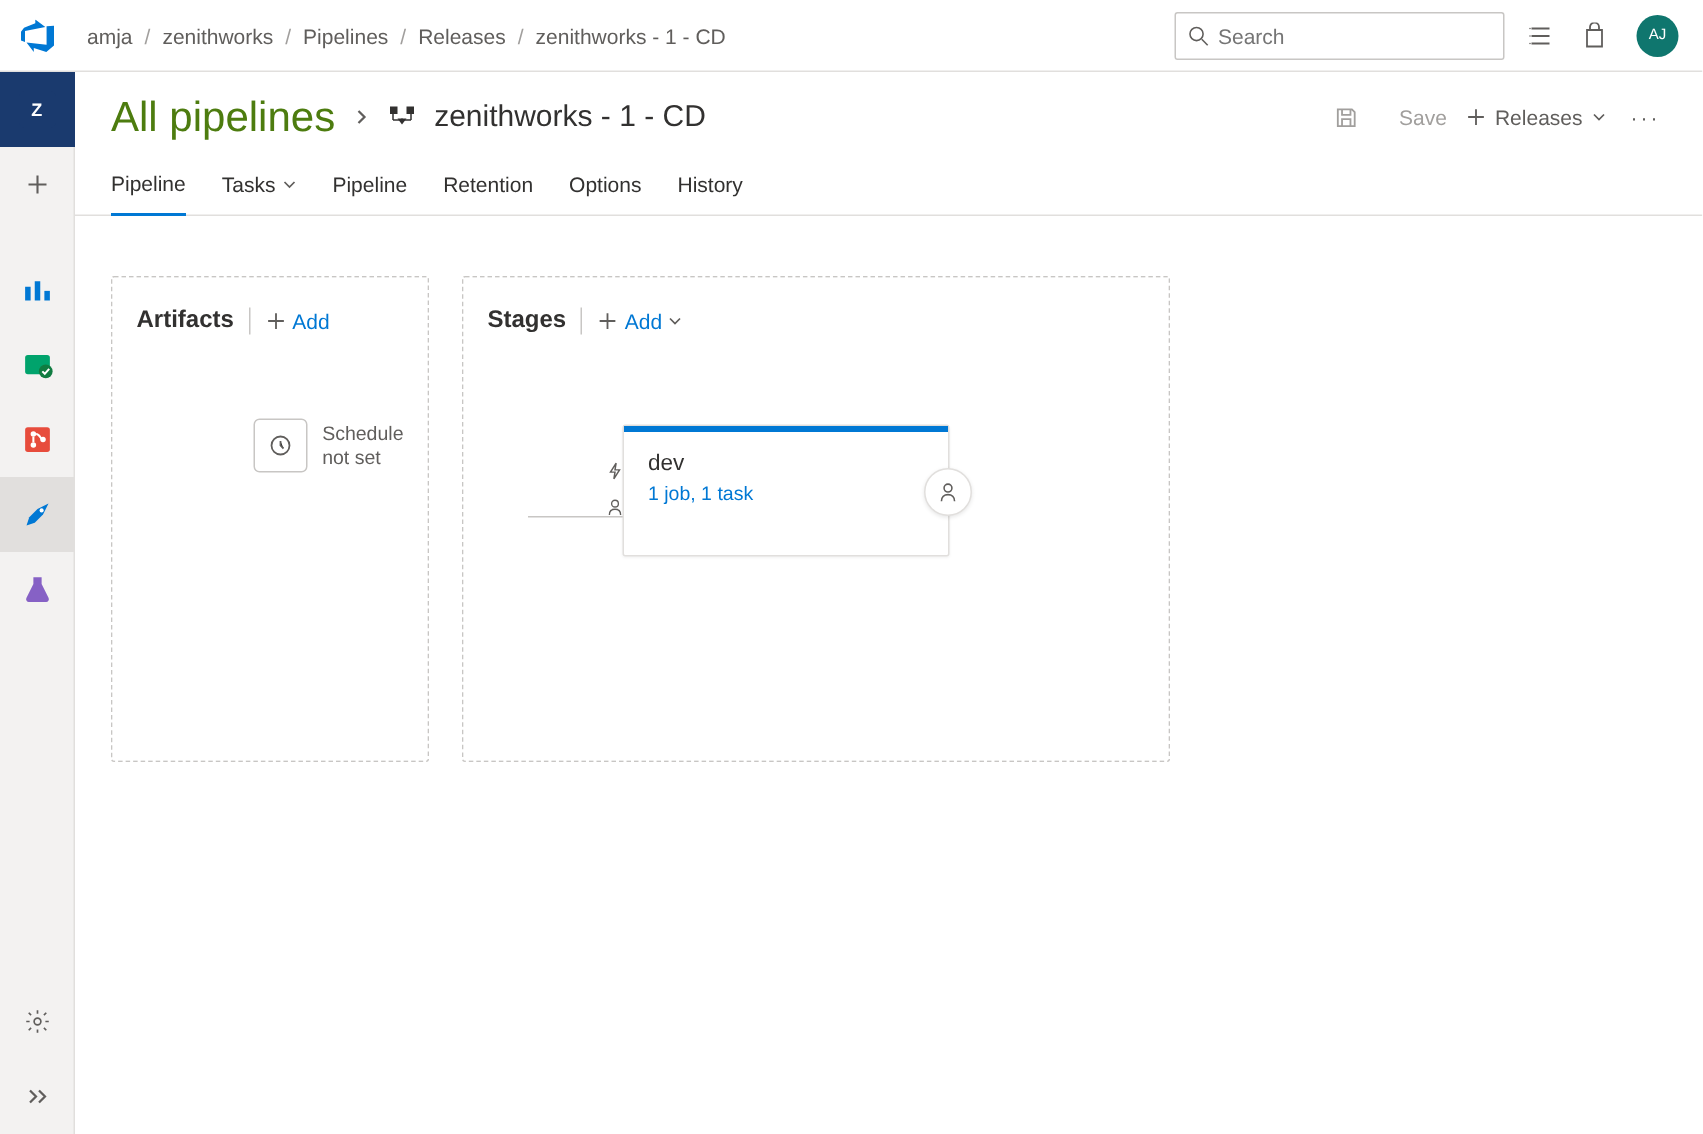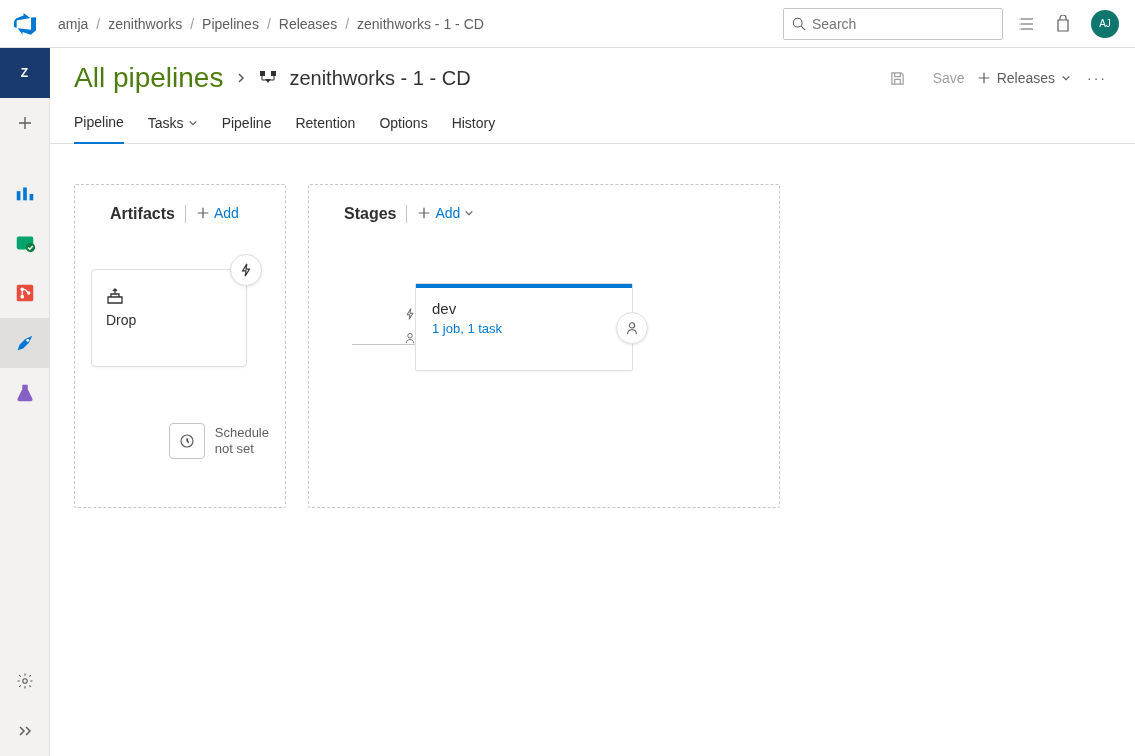--- a/index.html
+++ b/index.html
@@ -45,21 +45,21 @@
 
 .tabs { display: flex; gap: 24px; padding: 0 24px; margin-top: 20px; border-bottom: 1px solid #e1dfdd; }
 .tab { padding: 0 0 12px 0; cursor: pointer; color: #323130; display: flex; align-items: center; gap: 4px; }
 .tab.active { border-bottom: 2px solid #0078d4; margin-bottom: -1px; }
 
 
 .canvas { padding: 40px 24px; display: flex; gap: 22px; position: relative; }
 .panel { border: 1px dashed #c8c6c4; border-radius: 2px; padding: 20px 16px; position: relative; }
 .panel.artifacts { width: 212px; height: 324px; }
 .panel.stages { width: 472px; height: 324px; }
-.panel-header { display: flex; align-items: flex-start; gap: 10px; margin-bottom: 20px; margin-left: 19px; }
+.panel-header { display: flex; align-items: center; gap: 10px; margin-bottom: 20px; }
 .panel-title { font-weight: 600; font-size: 16px; }
 .vdiv { width: 1px; height: 18px; background: #c8c6c4; }
 .add-link { color: #0078d4; display: flex; align-items: center; gap: 4px; cursor: pointer; }
 .chev-down-sm { color: #605e5c; }
 
 
 .artifact-card { position: relative; background: #fff; border: 1px solid #e1dfdd; border-radius: 4px; width: 156px; height: 98px; padding: 18px 14px; margin-top: 46px; box-shadow: 0 1px 2px rgba(0,0,0,0.05); }
 .artifact-card .trigger-badge { position: absolute; top: -16px; right: -16px; width: 32px; height: 32px; border-radius: 50%; background: #fff; border: 1px solid #e1dfdd; display: flex; align-items: center; justify-content: center; box-shadow: 0 1px 3px rgba(0,0,0,0.1); cursor: pointer; }
 .artifact-name { margin-top: 8px; font-size: 14px; }
 
@@ -253,31 +253,20 @@
           <span class="panel-title">Artifacts</span>
           <span class="vdiv"></span>
           <span class="add-link">
             <svg width="14" height="14" viewBox="0 0 16 16">
                 <path stroke="#605e5c" stroke-width="1.4" d="M8 2v12M2 8h12"></path>
               </svg>
             <span>Add</span>
           </span>
         </div>
 
-        <div class="artifact-card">
-          <div class="trigger-badge">
-            <svg width="14" height="14" viewBox="0 0 16 16">
-                <path fill="none" stroke="#323130" stroke-width="1.3" d="M9 1L4 9h4l-1 6 5-8H8z"></path>
-              </svg>
-          </div>
-          <svg width="18" height="16" viewBox="0 0 18 16">
-              <path stroke="#323130" stroke-width="1.3" fill="none" d="M2 9h14v6H2z M5 9V6h8v3 M9 1v5 M7 3l2-2 2 2"></path>
-            </svg>
-          <div class="artifact-name">Drop</div>
-        </div>
 
         <div class="schedule-row">
           <div class="schedule-hex">
             <svg width="16" height="16" viewBox="0 0 16 16">
                 <circle cx="8" cy="8" r="6" fill="none" stroke="#605e5c" stroke-width="1.2"></circle>
                 <path stroke="#605e5c" stroke-width="1.2" d="M8 5v3l2 2"></path>
               </svg>
           </div>
           <div class="schedule-text">
             <div>Schedule</div>

